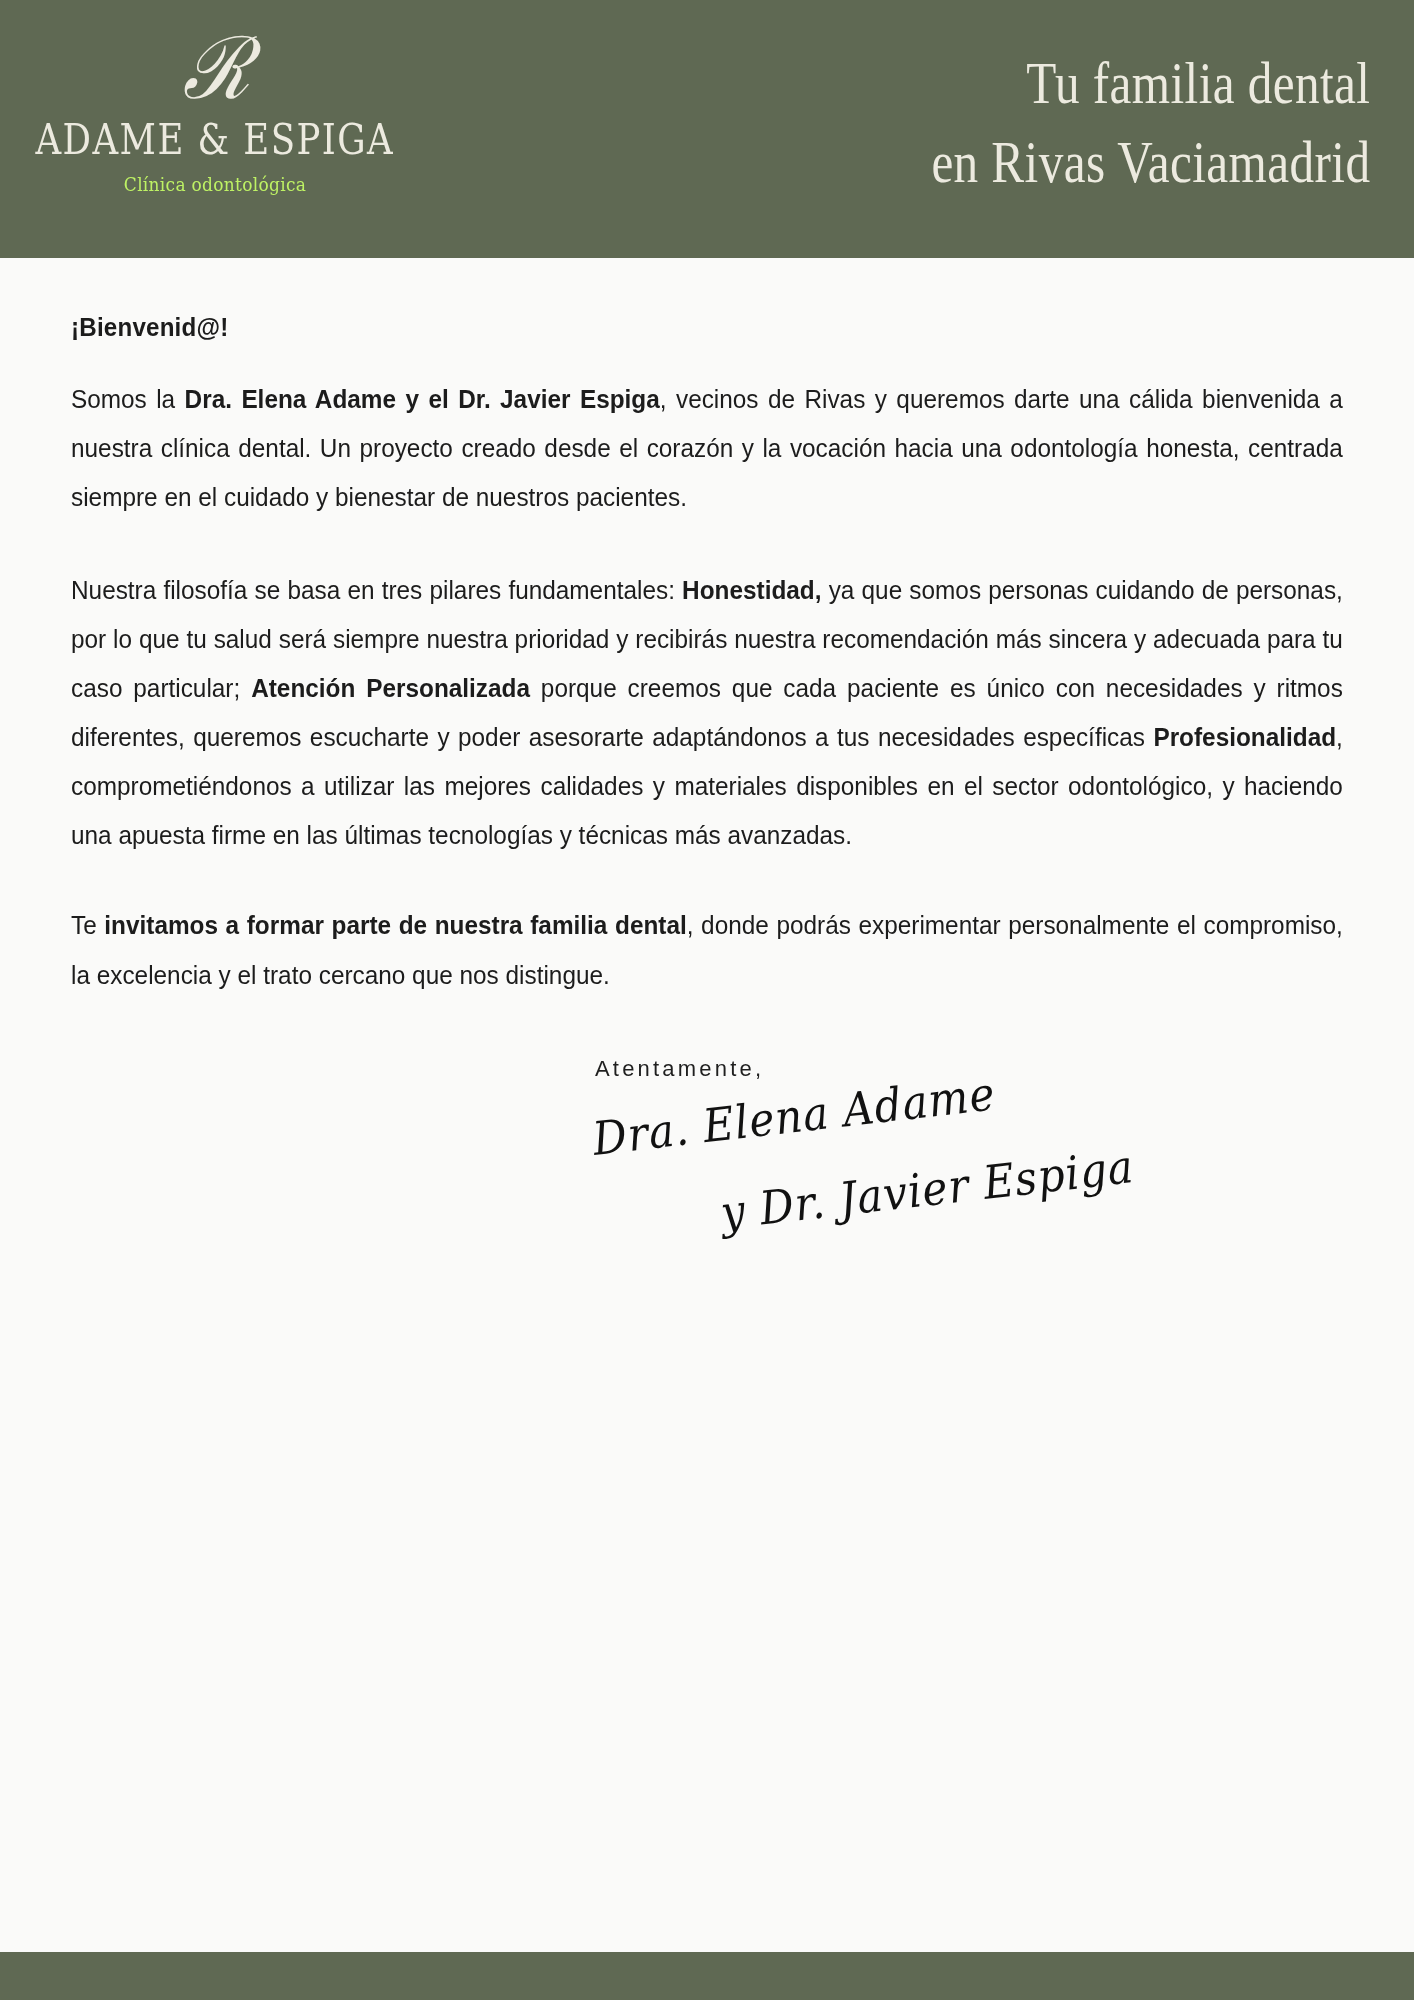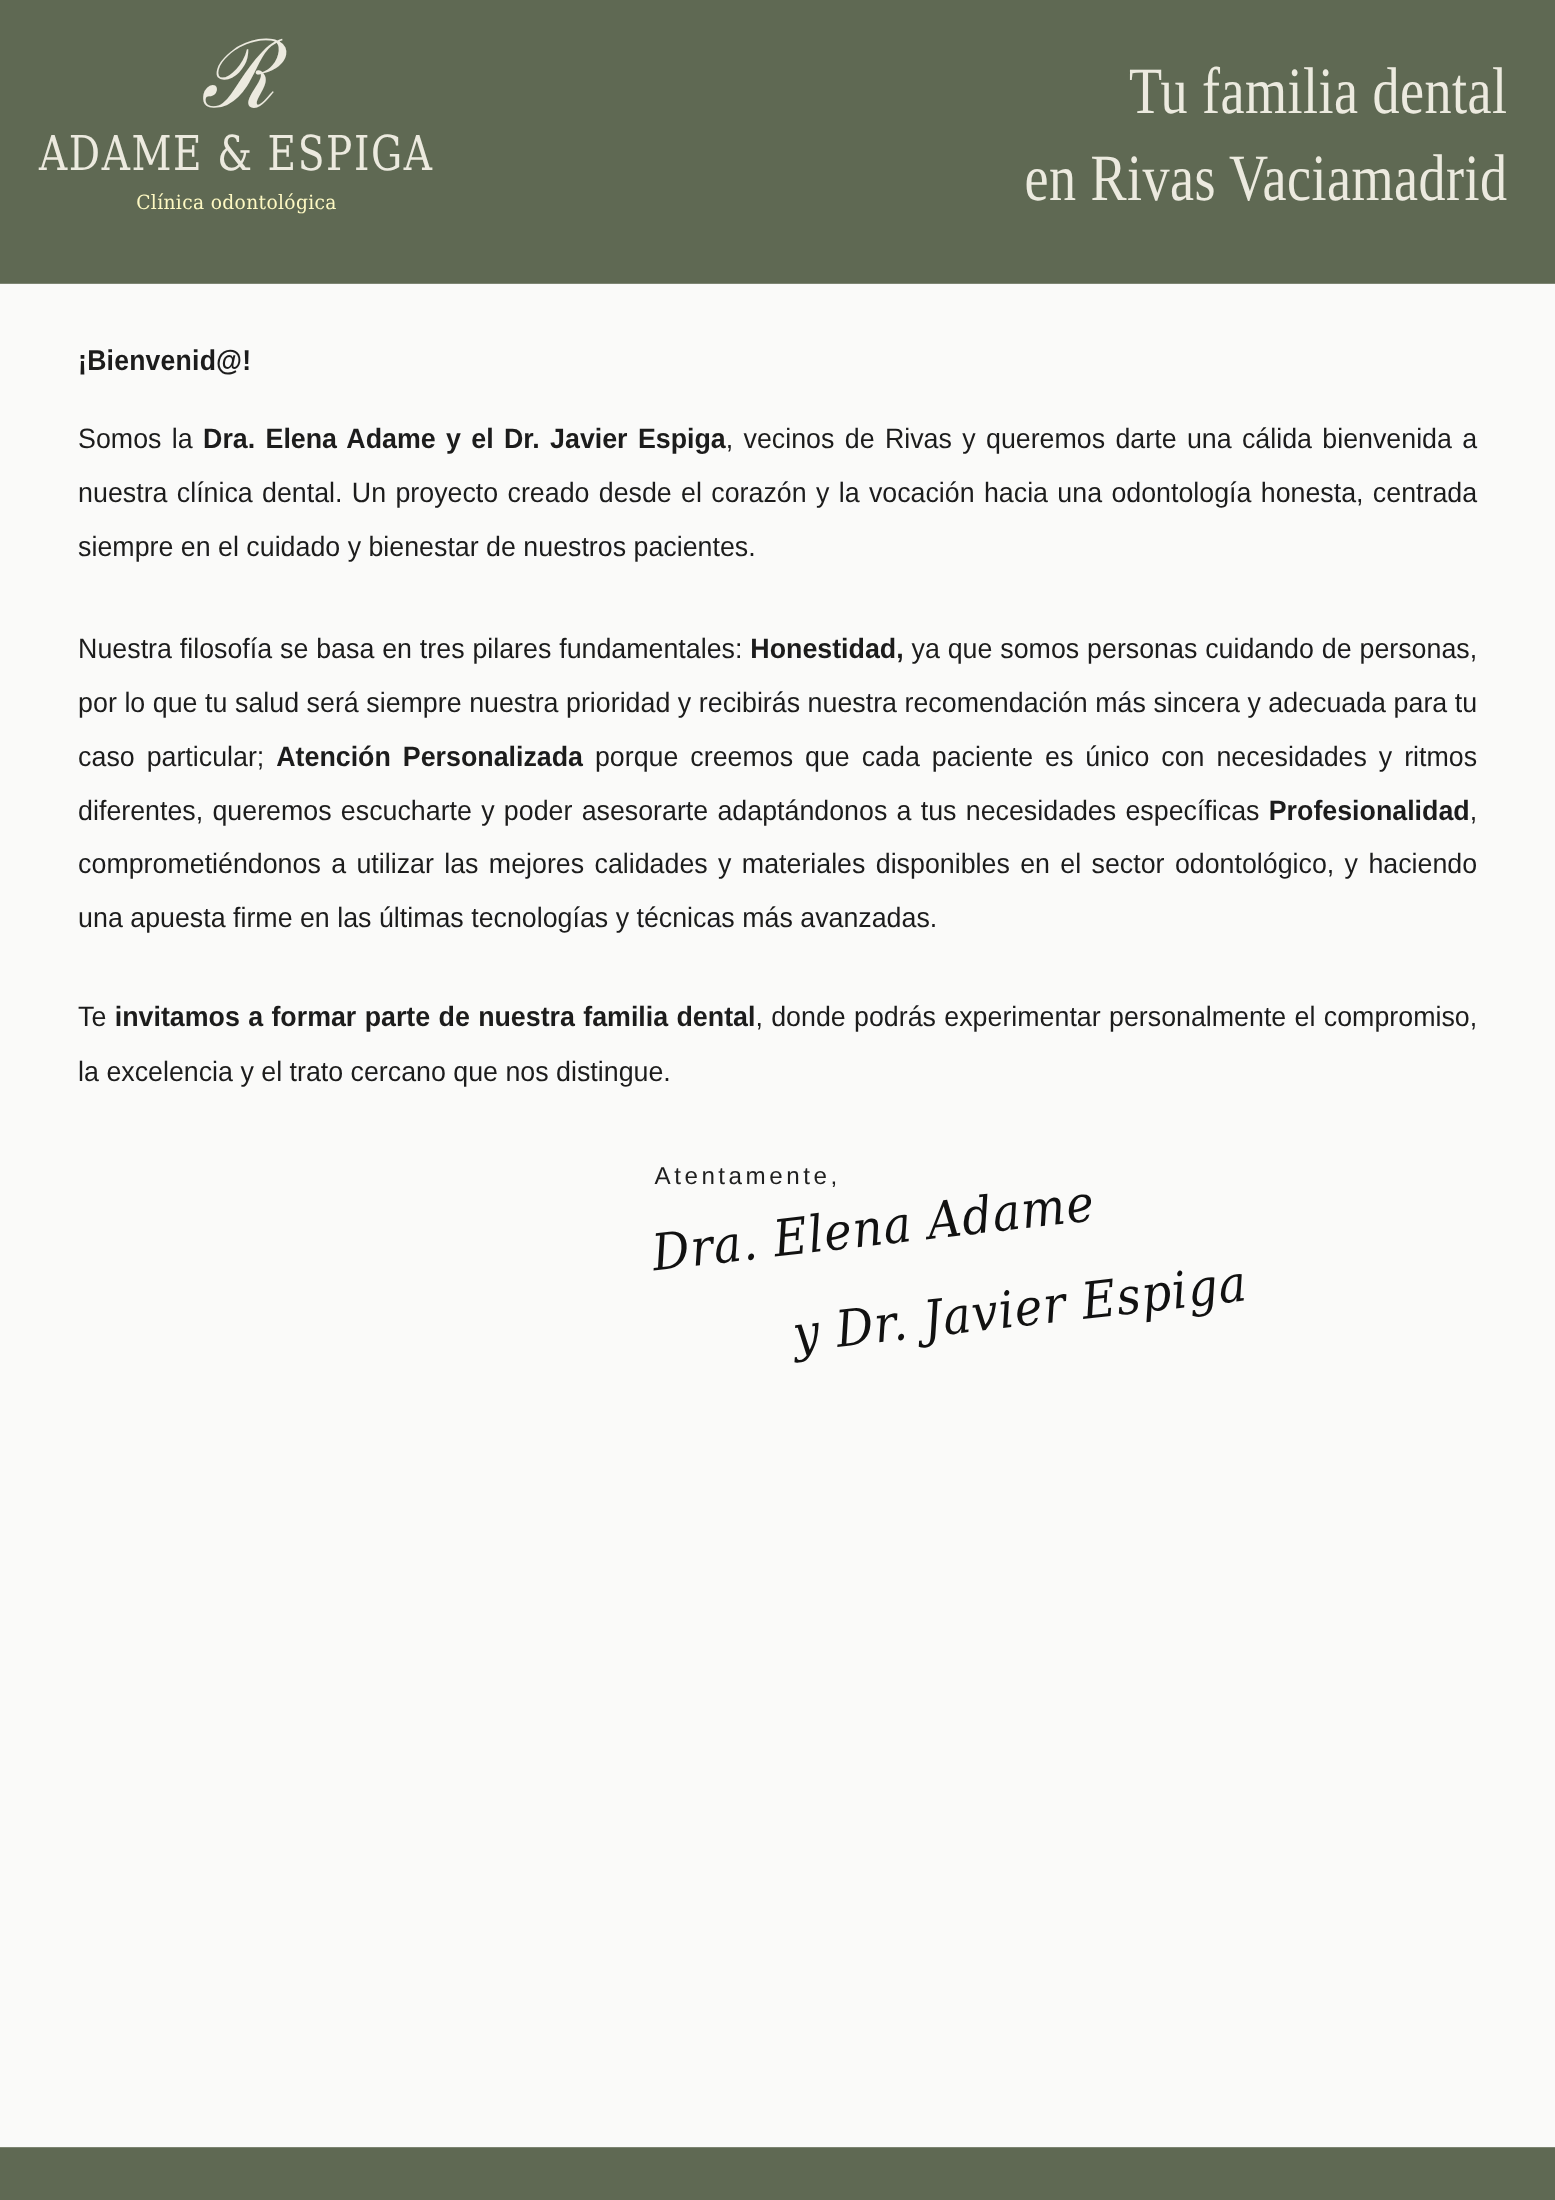--- a/index.html
+++ b/index.html
@@ -45,21 +45,21 @@
     font-size:37px;
     letter-spacing:1.5px;
     color:#eceadf;
     white-space:nowrap;
     transform:scaleY(1.18) scaleX(0.96);
     margin-top:6px;
   }
   .logo-sub{
     font-family:"DejaVu Serif", serif;
     font-size:17px;
-    color:#fef9c3;
+    color:#bef264;
     letter-spacing:0.3px;
     margin-top:14px;
     transform:scaleY(1.05);
   }
   .header-title{
     position:absolute;
     right:44px;top:44px;
     text-align:right;
     color:#eceadf;
     font-family:"Liberation Serif", serif;

